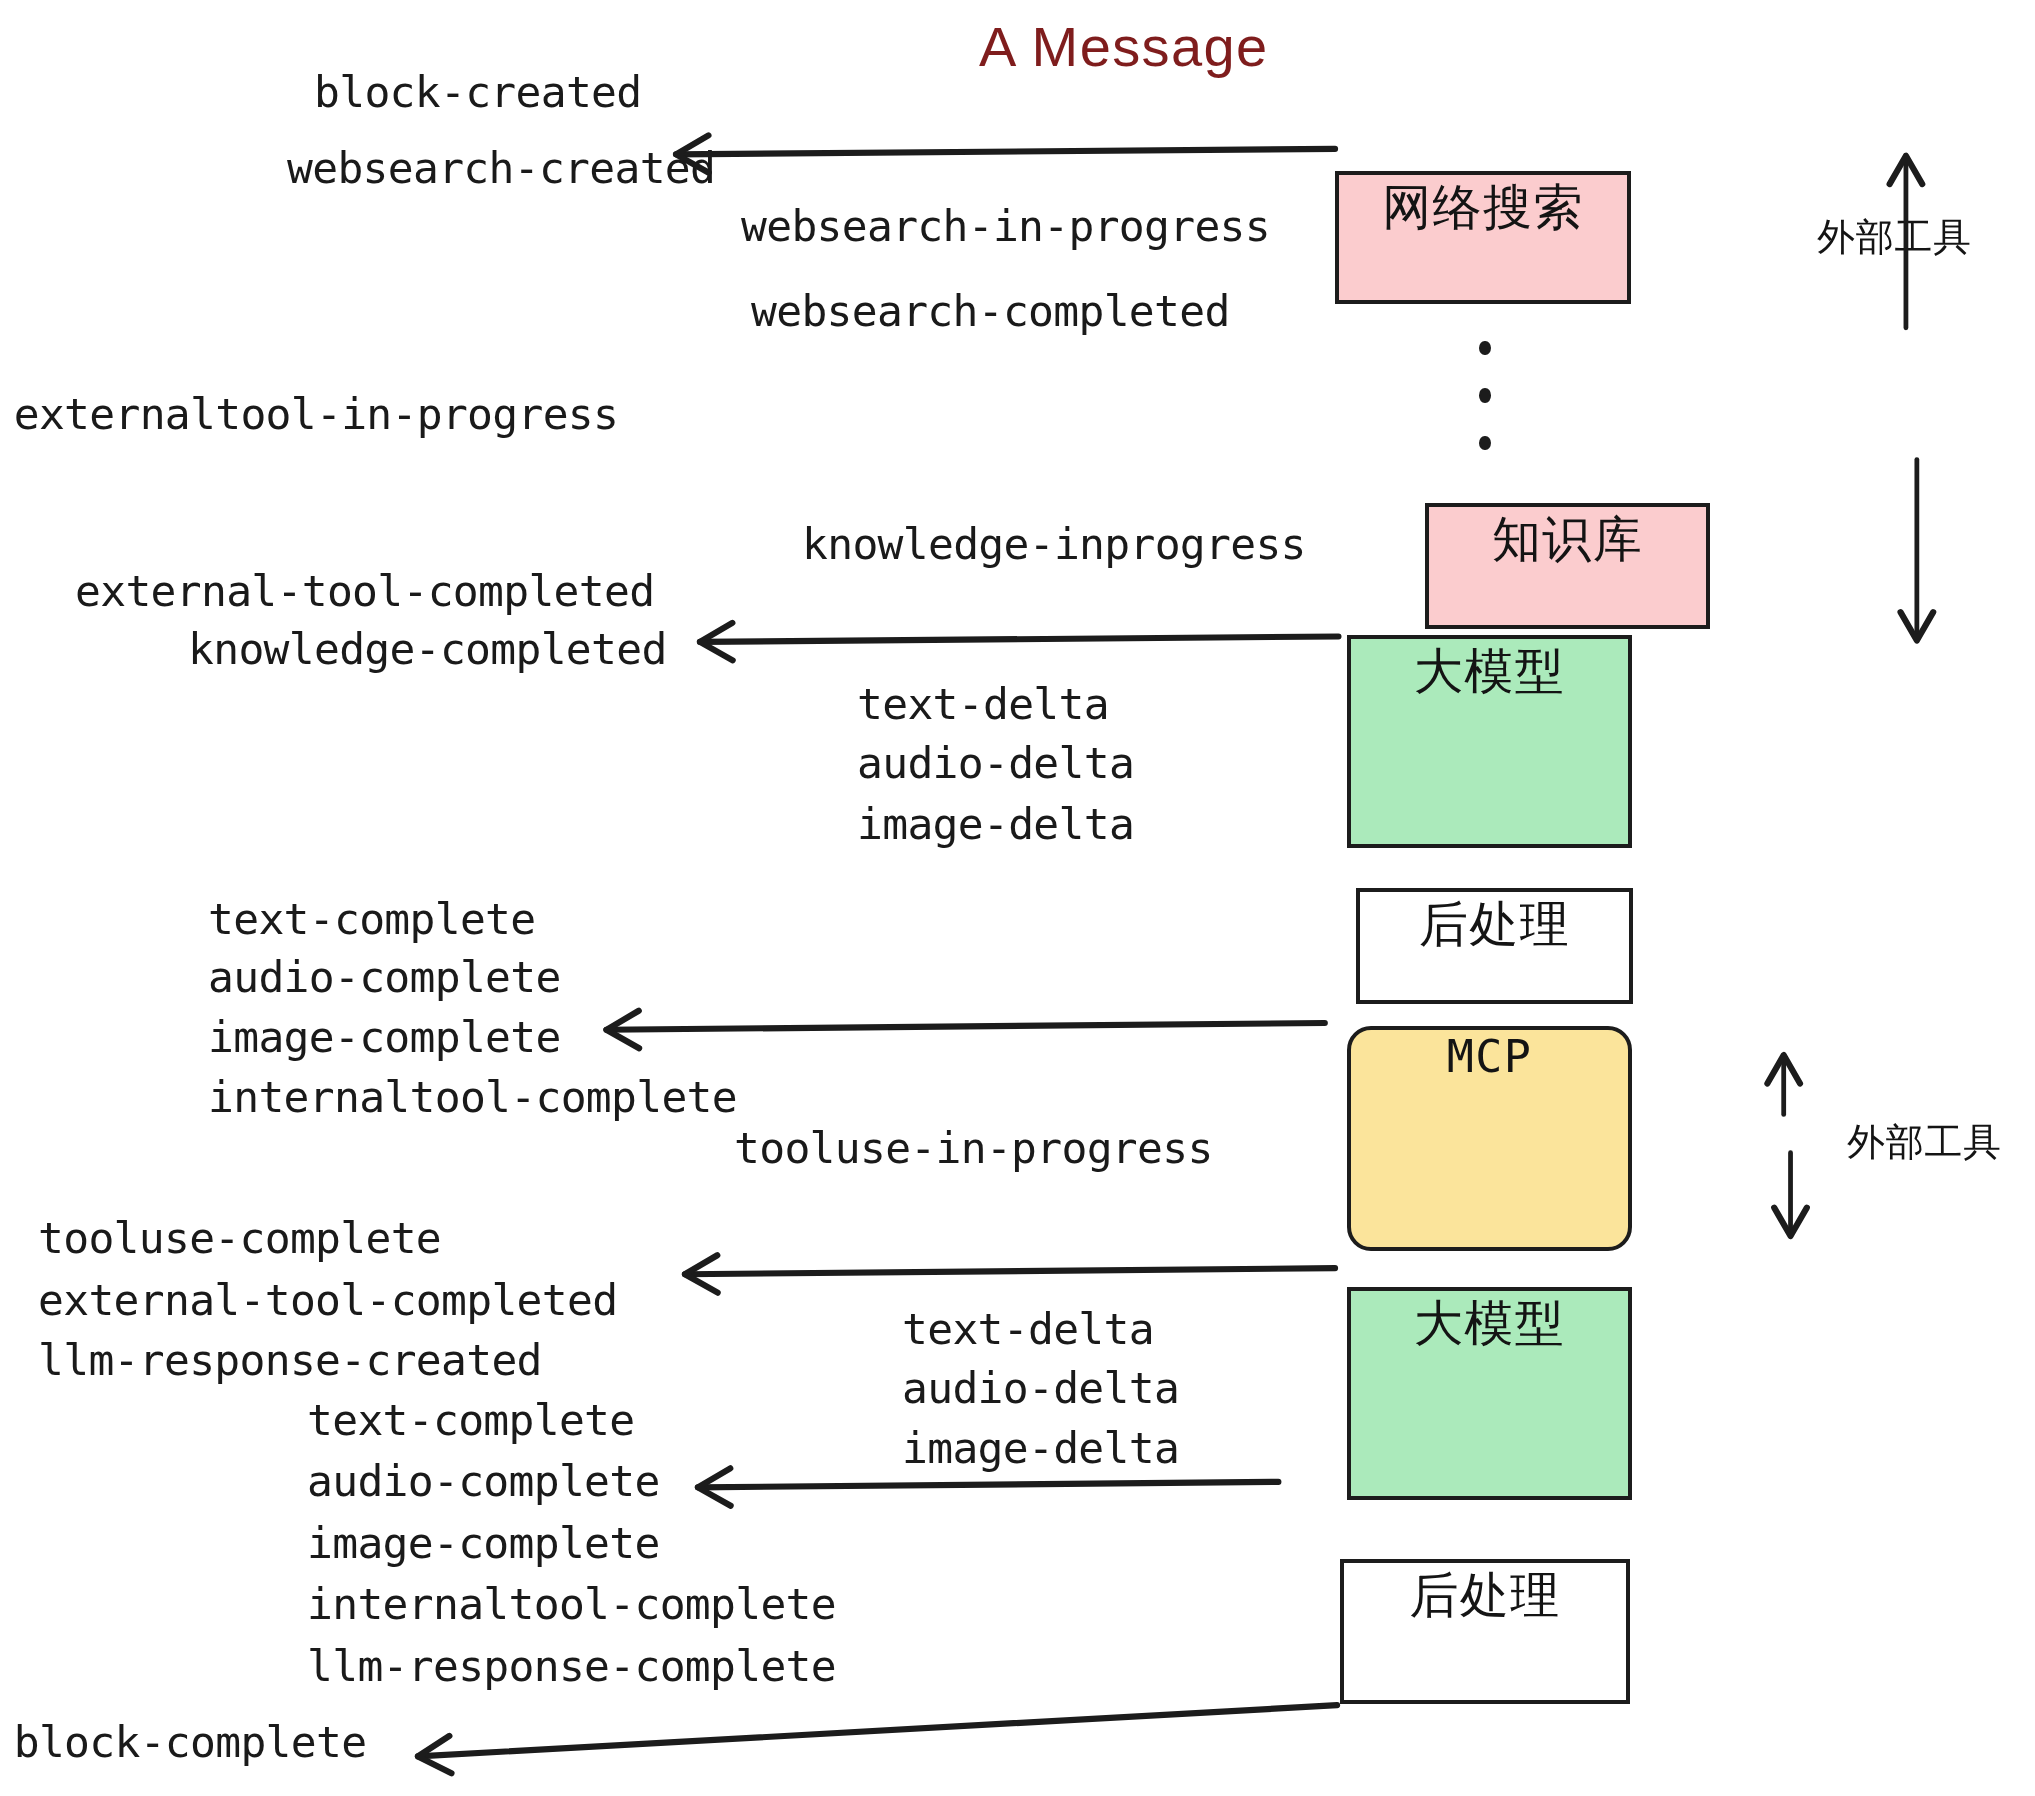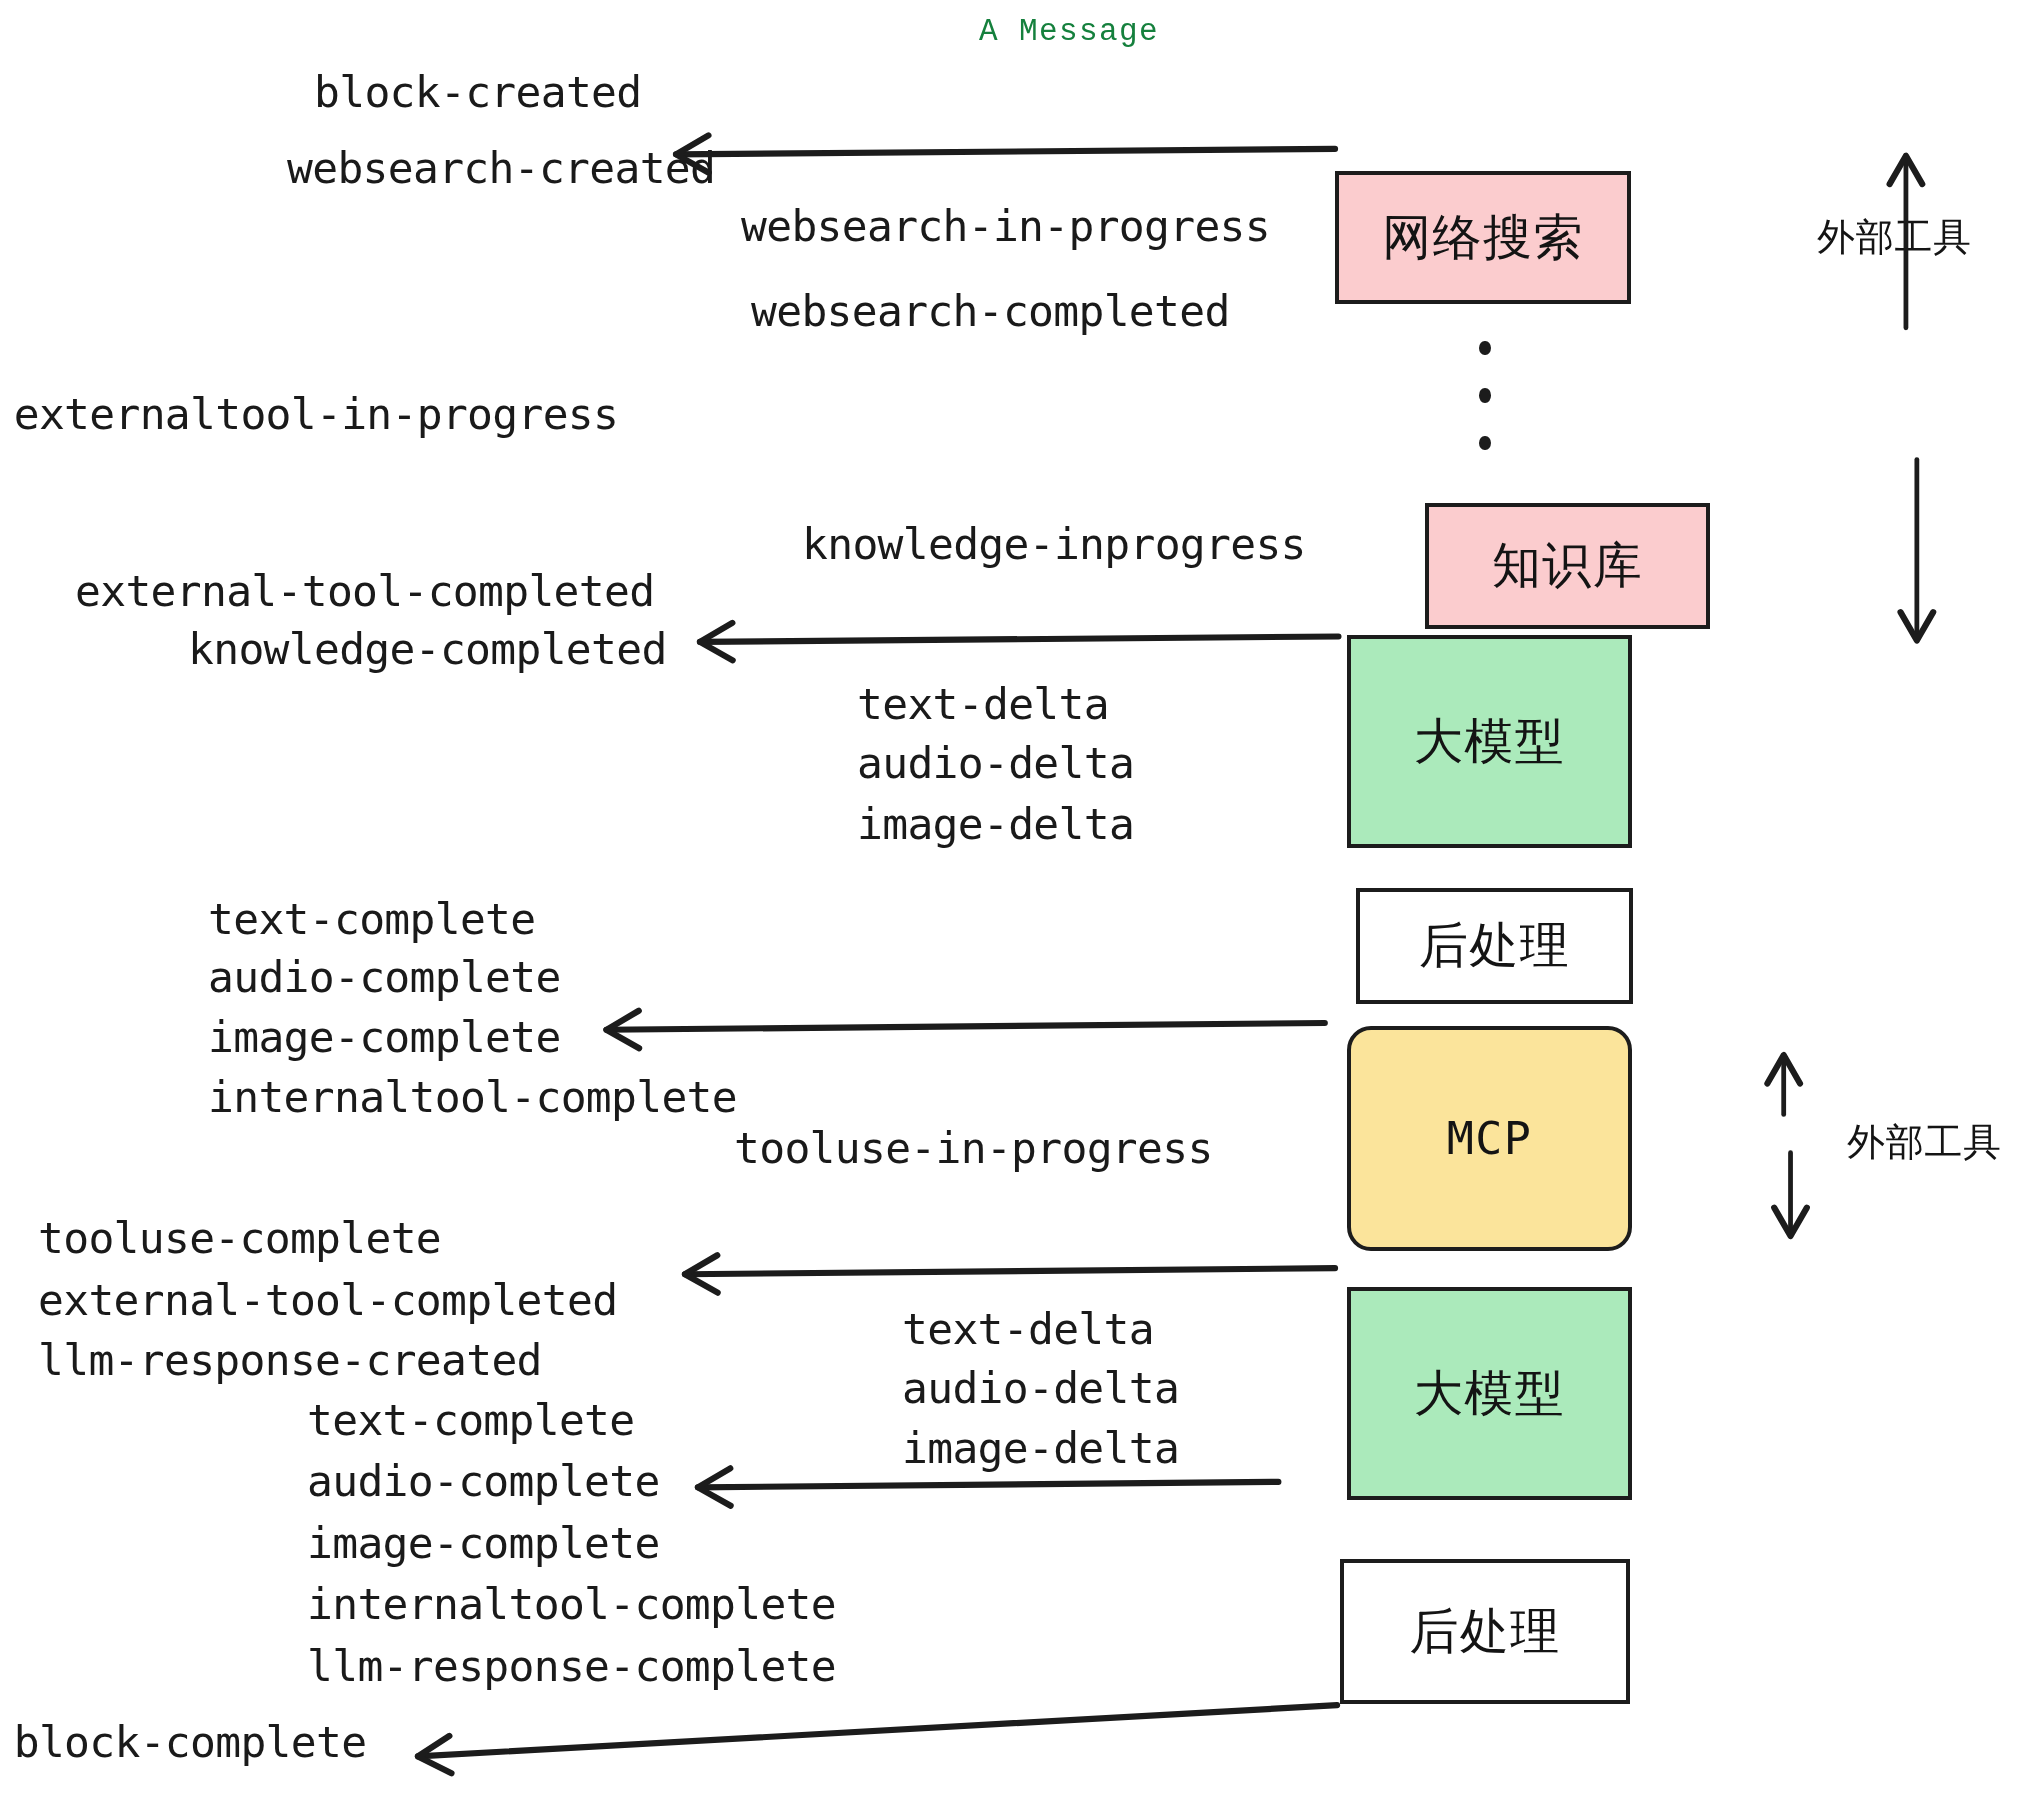--- a/index.html
+++ b/index.html
@@ -20,31 +20,30 @@
     white-space: nowrap;
     color: #1a1a1a;
     font-family: "DejaVu Sans Mono", "Liberation Mono", monospace;
     font-size: 43px;
     letter-spacing: -0.7px;
     line-height: 1;
   }
   .title {
     position: absolute;
     white-space: nowrap;
-    color: #15803d;
-    font-family: Liberation Mono, monospace;
-    font-size: 31px;
+    color: #7f1d1d;
+    font-family: Liberation Sans, sans-serif;
+    font-size: 56px;
     letter-spacing: 1.4px;
   }
   .box {
     position: absolute;
     box-sizing: border-box;
     border: 4.8px solid #1c1c1c;
     display: flex;
-    align-items: center;
     justify-content: center;
     color: #141414;
     font-family: "DejaVu Sans", "Liberation Sans", sans-serif;
     font-size: 49px;
     letter-spacing: 1.4px;
   }
   .box.mcp-box {
     font-family: "DejaVu Sans Mono", "Liberation Mono", monospace;
     font-size: 45px;
     border-radius: 24px;

